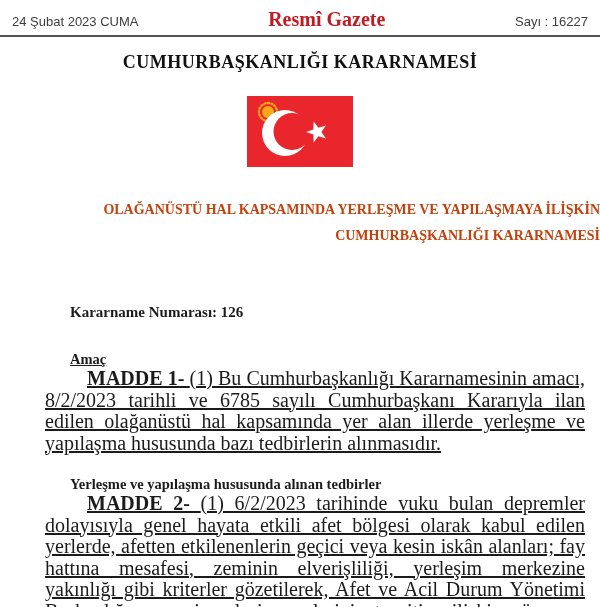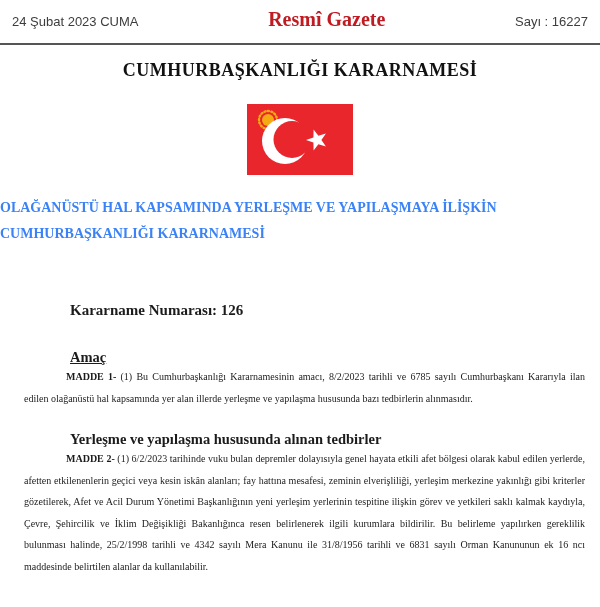--- a/index.html
+++ b/index.html
@@ -15,81 +15,82 @@
     background: #ffffff;
     overflow: hidden;
     font-family: "Liberation Serif", serif;
     color: #1b1b1b;
   }
   
   .masthead {
     display: flex;
     align-items: baseline;
     justify-content: space-between;
-    padding: 0 12px 4px 12px;
+    padding: 8px 12px 4px 12px;
     border-bottom: 2px solid #555555;
   }
   .masthead-date, .masthead-issue {
     font-family: "Liberation Sans", sans-serif;
     font-size: 13px;
     color: #3d3d3d;
     white-space: nowrap;
   }
   .masthead-title {
     font-family: "Liberation Serif", serif;
     font-size: 20px;
     font-weight: bold;
     color: #c11b22;
     white-space: nowrap;
-    margin: 8px 10px;
+    margin: 0 10px;
   }
   
   .doc-title {
     margin-top: 15px;
     text-align: center;
     font-size: 18px;
     font-weight: bold;
     letter-spacing: 0.5px;
     color: #111111;
   }
   
   .flag-wrap {
     margin: 23px auto 0 auto;
     width: 106px;
     height: 71px;
   }
   
   .doc-subtitle {
-    margin-top: 20px;
-    text-align: left;
+    margin-top: 30px;
+    text-align: right;
     font-size: 14px;
     font-weight: bold;
     line-height: 26px;
-    color: #3b82f6;
+    color: #c2410c;
   }
   
   .decree-number {
     margin: 55px 0 2px 70px;
     font-size: 15px;
     font-weight: bold;
   }
   
   .section-heading {
     margin: 0 0 0 70px;
     font-size: 14.5px;
     font-weight: bold;
   }
   .section-heading.first { margin-top: 30px; text-decoration: underline; }
   .section-heading.second { margin-top: 22px; }
   .para {
-    margin: 0 15px 0 24px;
+    margin: 0 15px 0 45px;
     text-align: justify;
     text-indent: 42px;
-    font-size: 10px;
+    font-size: 20px;
     line-height: 21.5px;
+    text-decoration: underline;
   }
   .madde-label { font-weight: bold; }
 </style>
 </head>
 <body>
 
 <div class="page">
 
   <div class="masthead">
     <span class="masthead-date">24 Şubat 2023 CUMA</span>

